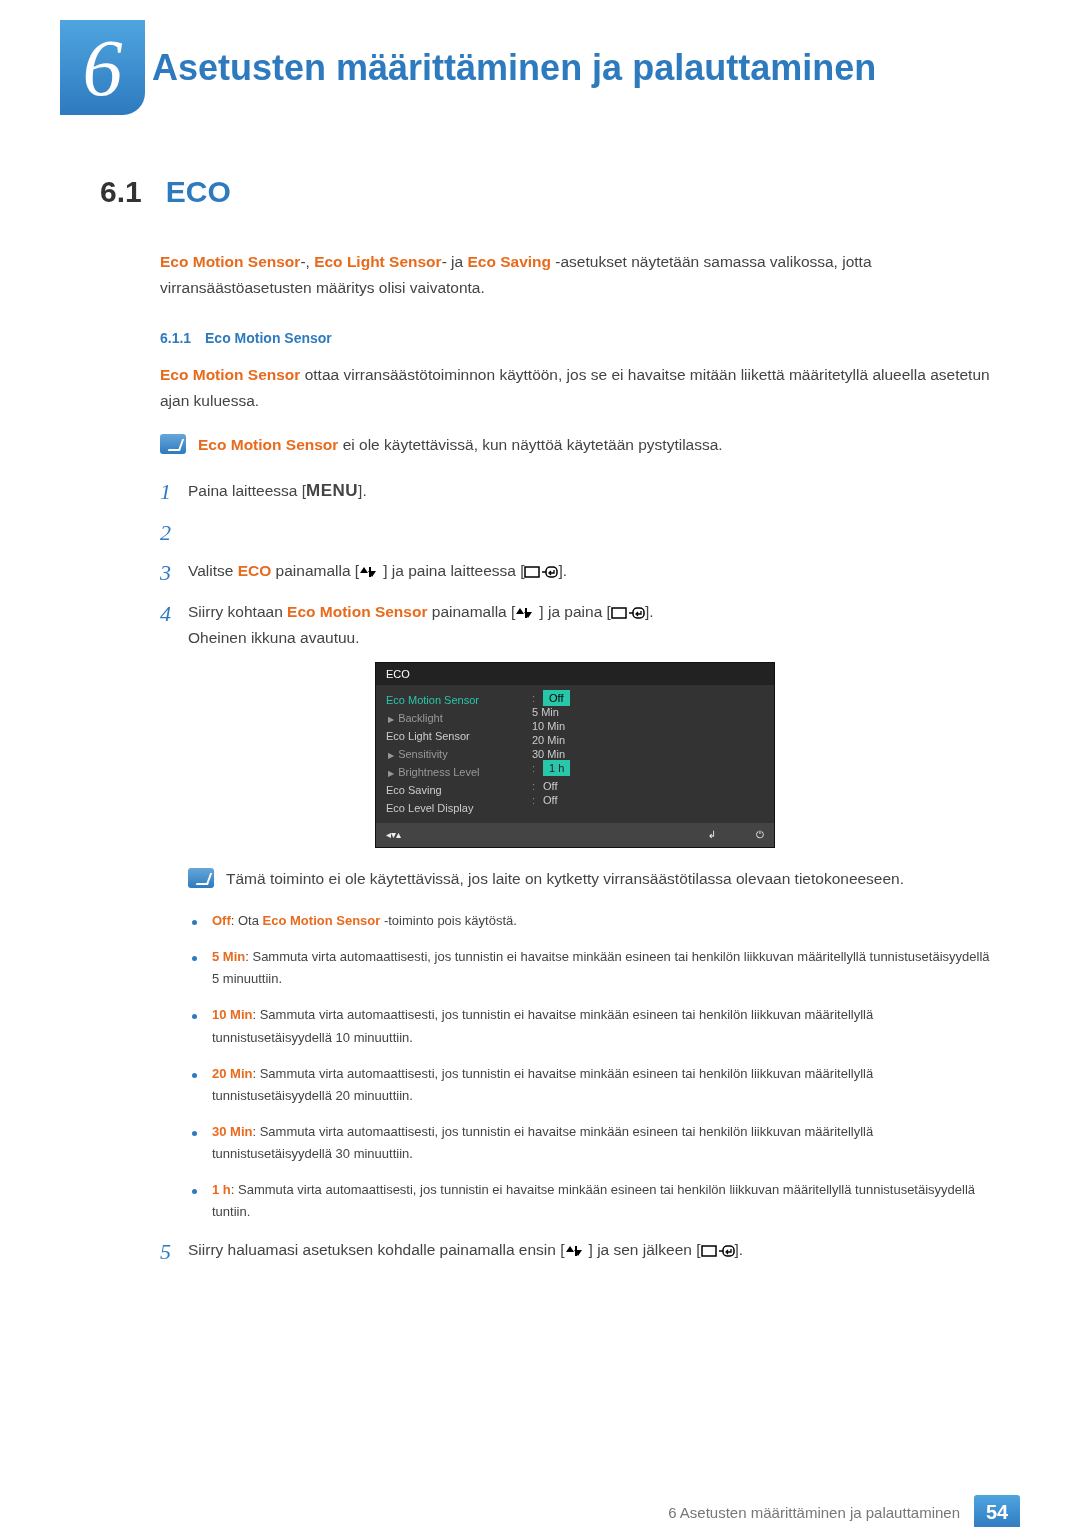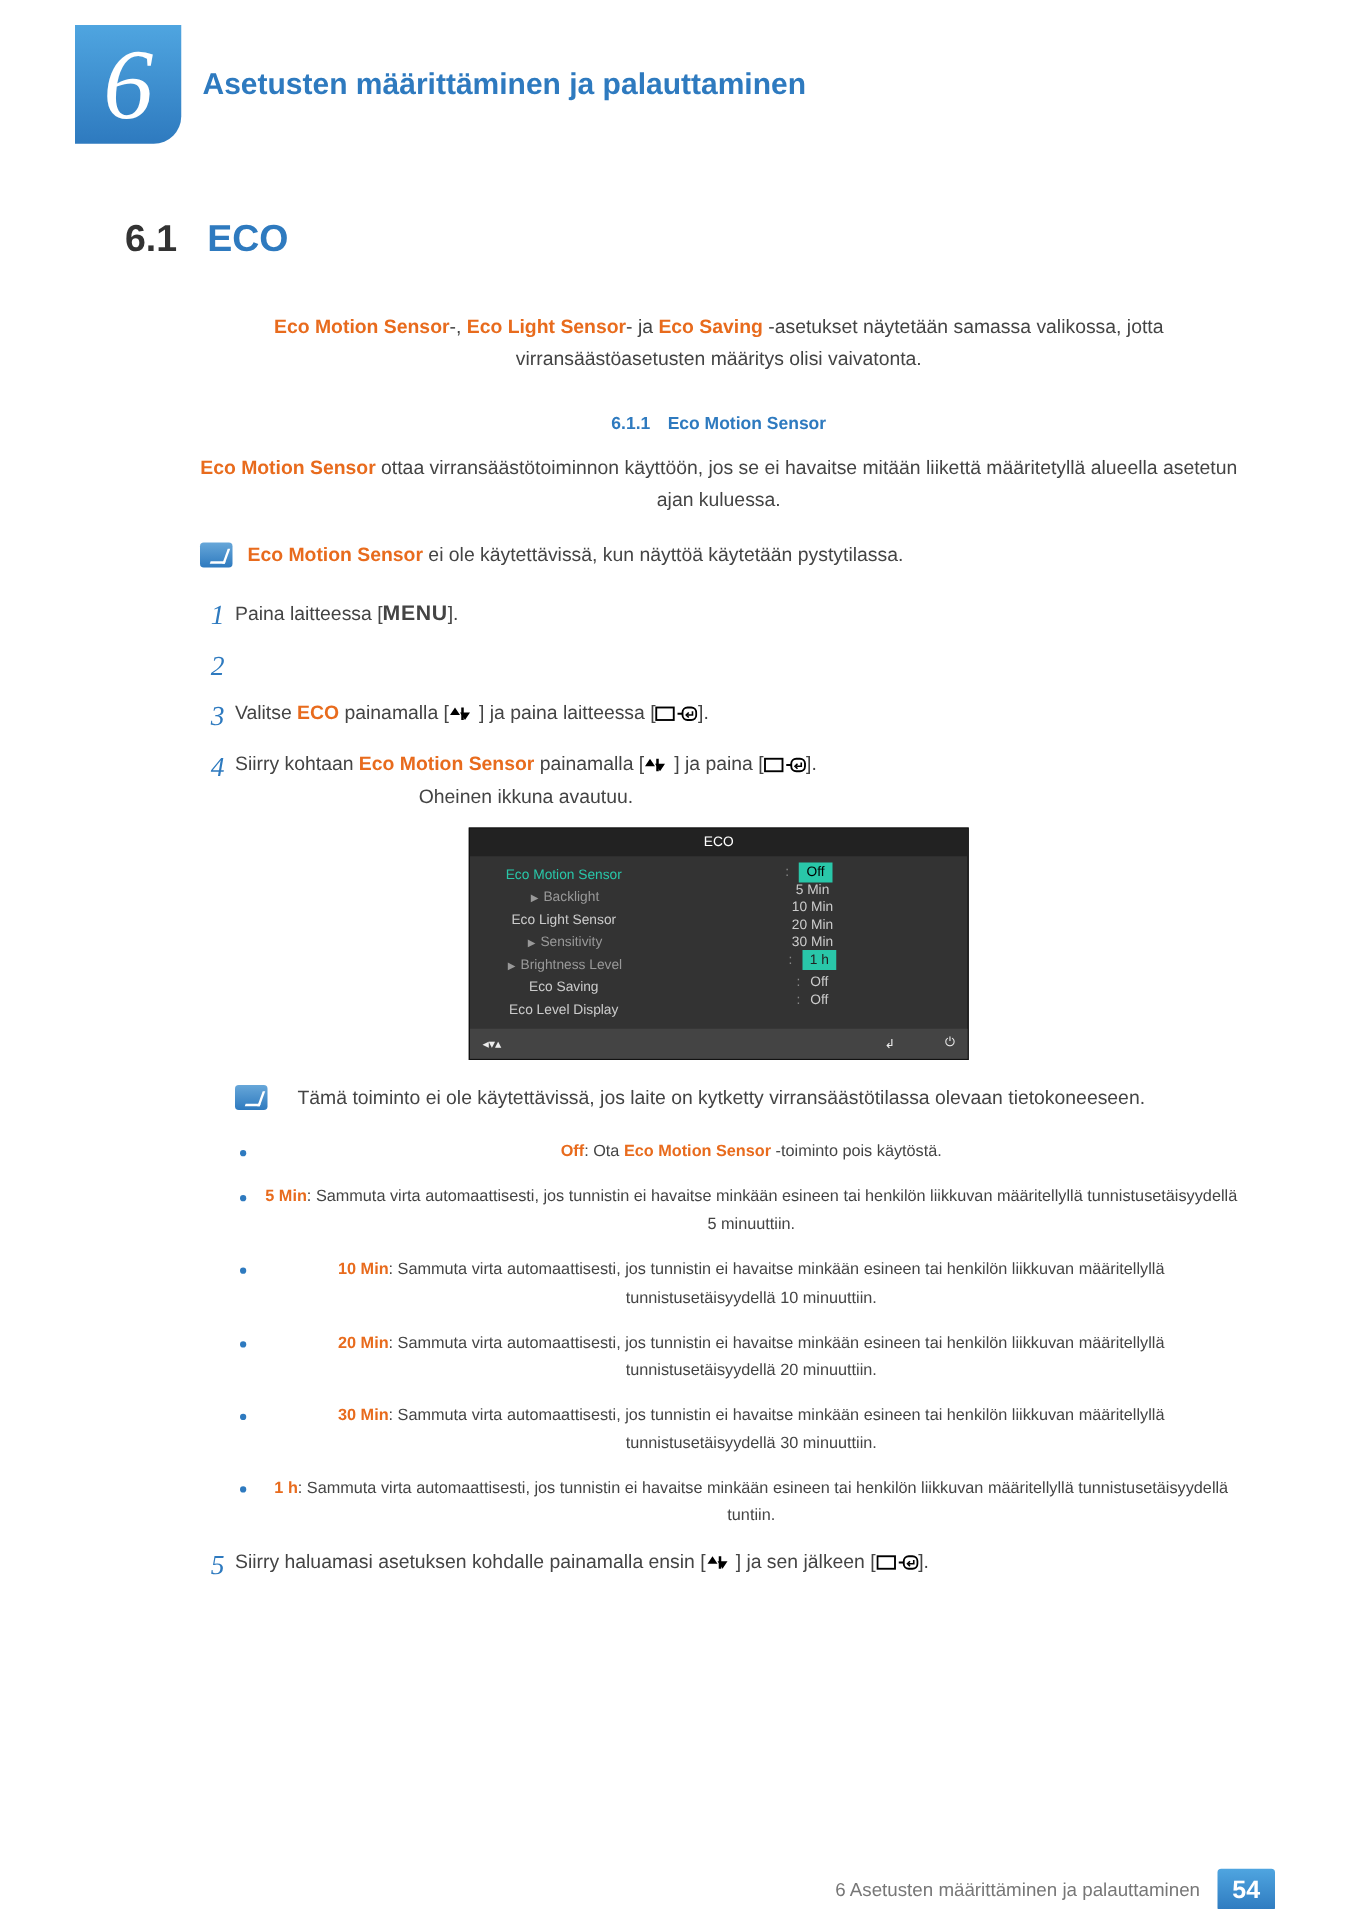--- a/index.html
+++ b/index.html
@@ -4,21 +4,21 @@
 <style>
   * { margin: 0; padding: 0; box-sizing: border-box; }
   body { font-family: Arial, Helvetica, sans-serif; background: #fff; color: #333; width: 1080px; margin: 0 auto; padding-bottom: 60px; }
   .page { position: relative; min-height: 1527px; }
 
   
   .chapter-header { display: flex; align-items: center; margin: 20px 0 60px 60px; }
   .chapter-tab { width: 85px; height: 95px; background: linear-gradient(180deg,#4fa5e0 0%,#2e7abf 100%); border-radius: 0 0 22px 0; color: #fff; position: relative; display: flex; align-items: center; justify-content: center; }
   .chapter-tab span { font-family: "Times New Roman", serif; font-size: 80px; font-weight: 400; font-style: italic; line-height: 1; }
   .chapter-tab::before, .chapter-tab::after { content:""; position:absolute; background:#4fa5e0; border-radius:50%; }
-  .chapter-title { font-size: 24px; color: #2e7abf; font-weight: 700; margin-left: 17px; }
+  .chapter-title { font-size: 36px; color: #2e7abf; font-weight: 700; margin-left: 7px; }
 
   
   .content { margin-left: 100px; margin-right: 90px; margin-top: 13px; }
   .section-head { display: flex; align-items: baseline; margin-bottom: 40px; }
   .section-num { font-size: 30px; color: #333; font-weight: 700; margin-right: 24px; }
   .section-title { font-size: 30px; color: #2e7abf; font-weight: 700; }
 
   p { font-size: 15.5px; line-height: 1.7; color: #444; margin-bottom: 18px; }
   .orange { color: #e86b1d; font-weight: 700; }
 
@@ -78,21 +78,21 @@
     <div class="chapter-title">Asetusten määrittäminen ja palauttaminen</div>
   </div>
 
   <div class="content">
 
     <div class="section-head">
       <span class="section-num">6.1</span>
       <span class="section-title">ECO</span>
     </div>
 
-    <div style="margin-left:60px;text-align:center;">
+    <div style="margin-left:60px;">
 
       <p>
         <span class="orange">Eco Motion Sensor</span><span>-, </span><span class="orange">Eco Light Sensor</span><span>- ja </span><span class="orange">Eco Saving</span><span> -asetukset näytetään samassa valikossa, jotta virransäästöasetusten määritys olisi vaivatonta.</span>
       </p>
 
       <div class="sub-head">
         <span class="sub-num">6.1.1</span>
         <span>Eco Motion Sensor</span>
       </div>
 
@@ -170,21 +170,21 @@
           <span>◂</span>
           <span>▾</span>
           <span>▴</span>
           <span style="flex:1"></span>
           <span>↲</span>
           <span style="width:40px"></span>
           <span>⏻</span>
         </div>
       </div>
 
-      <div class="note" style="margin-left:28px;gap:12px;">
+      <div class="note" style="margin-left:28px;">
         <div class="note-icon"></div>
         <p>Tämä toiminto ei ole käytettävissä, jos laite on kytketty virransäästötilassa olevaan tietokoneeseen.</p>
       </div>
 
       <ul class="bullets" style="margin-left:28px;">
         <li><span class="orange">Off</span><span>: Ota </span><span class="orange">Eco Motion Sensor</span><span> -toiminto pois käytöstä.</span></li>
         <li><span class="orange">5 Min</span><span>: Sammuta virta automaattisesti, jos tunnistin ei havaitse minkään esineen tai henkilön liikkuvan määritellyllä tunnistusetäisyydellä 5 minuuttiin.</span></li>
         <li><span class="orange">10 Min</span><span>: Sammuta virta automaattisesti, jos tunnistin ei havaitse minkään esineen tai henkilön liikkuvan määritellyllä tunnistusetäisyydellä 10 minuuttiin.</span></li>
         <li><span class="orange">20 Min</span><span>: Sammuta virta automaattisesti, jos tunnistin ei havaitse minkään esineen tai henkilön liikkuvan määritellyllä tunnistusetäisyydellä 20 minuuttiin.</span></li>
         <li><span class="orange">30 Min</span><span>: Sammuta virta automaattisesti, jos tunnistin ei havaitse minkään esineen tai henkilön liikkuvan määritellyllä tunnistusetäisyydellä 30 minuuttiin.</span></li>

